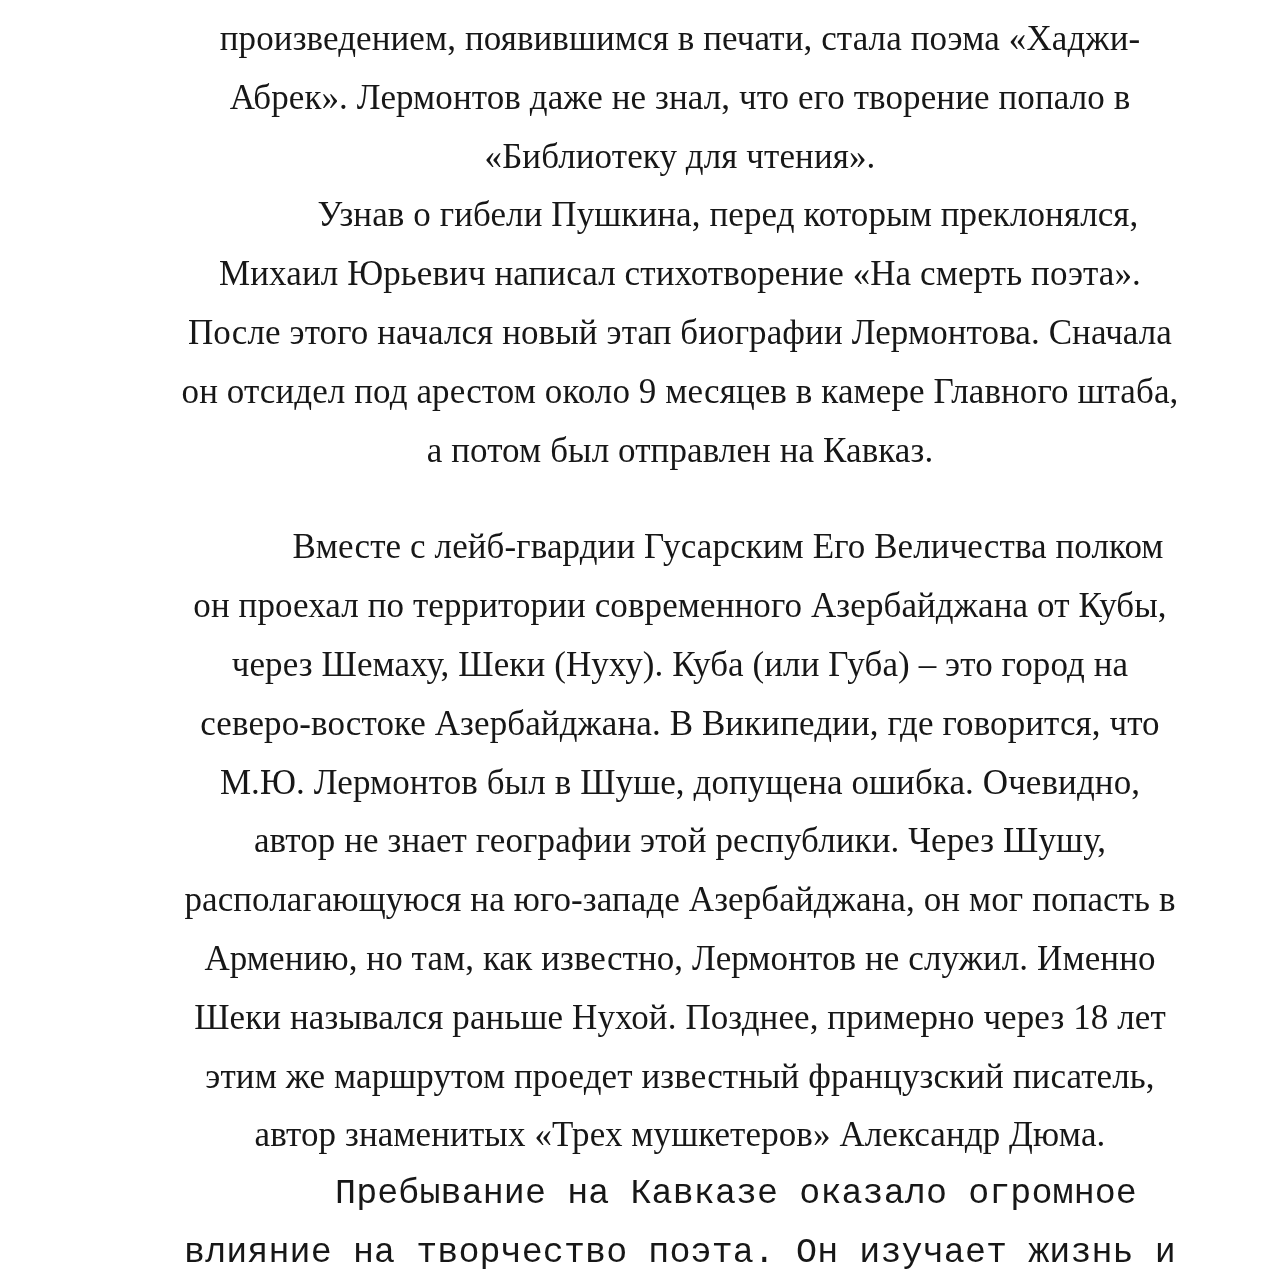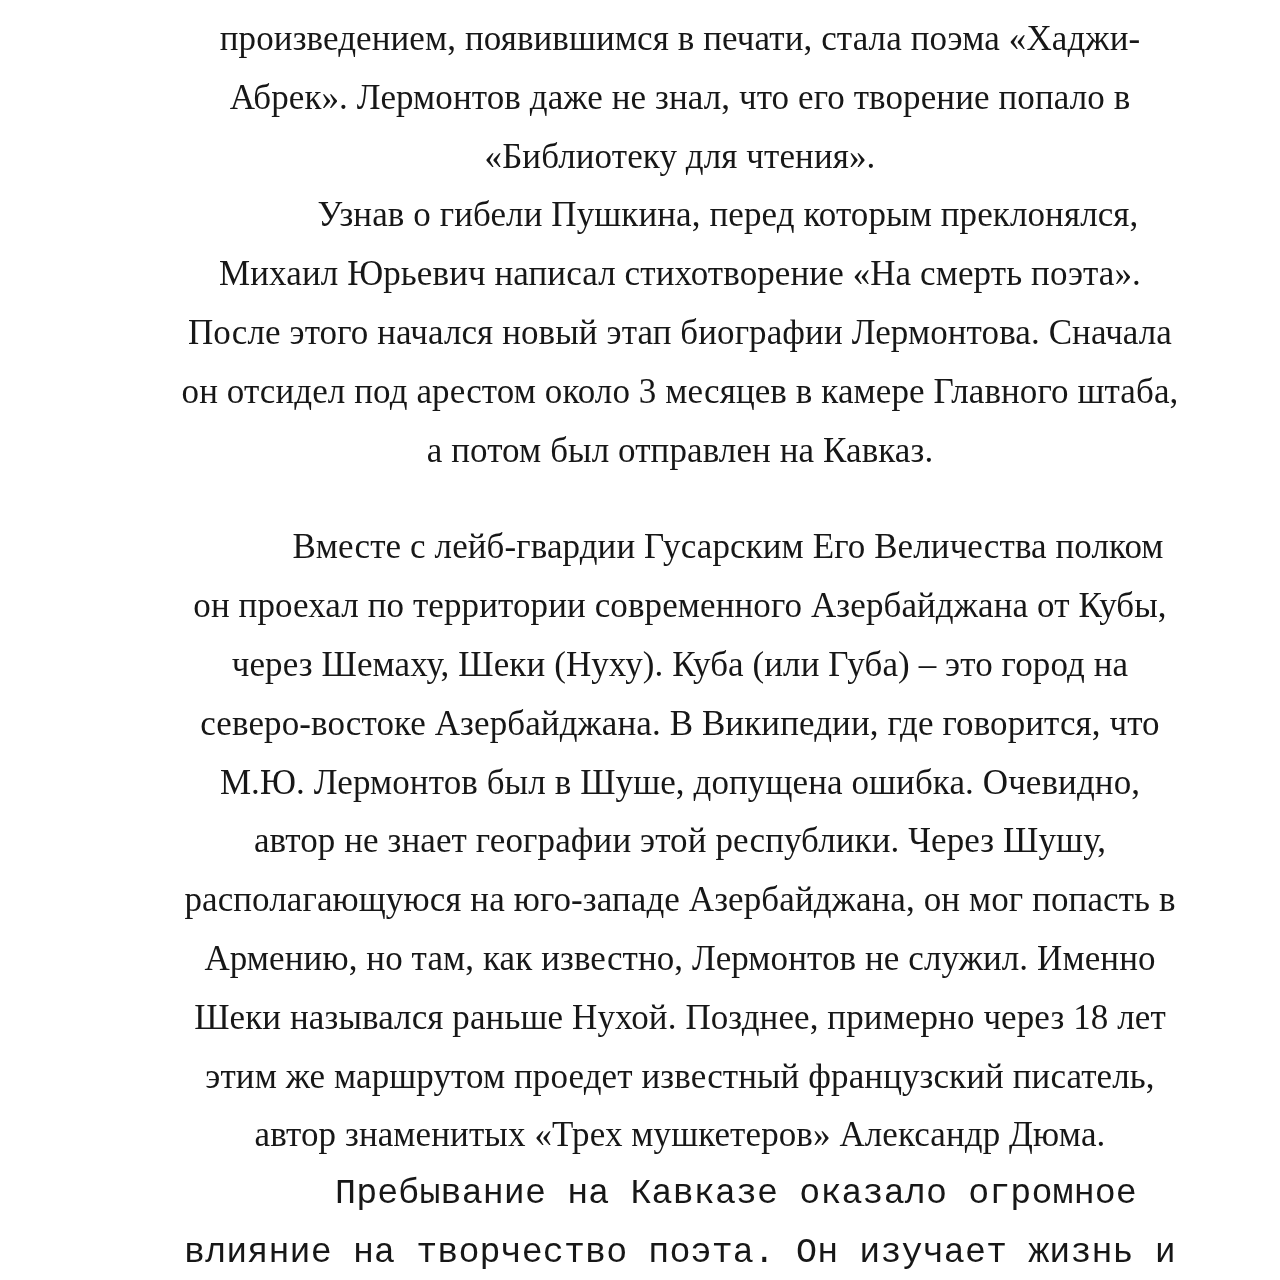--- a/index.html
+++ b/index.html
@@ -47,21 +47,21 @@
   }
 </style>
 </head>
 <body>
 
 <div class="page">
   <div class="doc-body">
 
     <p class="para">произведением, появившимся в печати, стала поэма «Хаджи-Абрек». Лермонтов даже не знал, что его творение попало в «Библиотеку для чтения».</p>
 
-    <p class="para indent-1">Узнав о гибели Пушкина, перед которым преклонялся, Михаил Юрьевич написал стихотворение «На смерть поэта». После этого начался новый этап биографии Лермонтова. Сначала он отсидел под арестом около 3 месяцев в камере Главного штаба, а потом был отправлен на Кавказ.</p>
+    <p class="para indent-1">Узнав о гибели Пушкина, перед которым преклонялся, Михаил Юрьевич написал стихотворение «На смерть поэта». После этого начался новый этап биографии Лермонтова. Сначала он отсидел под арестом около 9 месяцев в камере Главного штаба, а потом был отправлен на Кавказ.</p>
 
     <div class="spacer-para"></div>
 
     <p class="para indent-1">Вместе с лейб-гвардии Гусарским Его Величества полком он проехал по территории современного Азербайджана от Кубы, через Шемаху, Шеки (Нуху). Куба (или Губа) – это город на северо-востоке Азербайджана. В Википедии, где говорится, что М.Ю. Лермонтов был в Шуше, допущена ошибка. Очевидно, автор не знает географии этой республики. Через Шушу, располагающуюся на юго-западе Азербайджана, он мог попасть в Армению, но там, как известно, Лермонтов не служил. Именно Шеки назывался раньше Нухой. Позднее, примерно через 18 лет этим же маршрутом проедет известный французский писатель, автор знаменитых «Трех мушкетеров» Александр Дюма.</p>
 
     <p class="para indent-2">Пребывание на Кавказе оказало огромное влияние на творчество поэта. Он изучает жизнь и быт местных жителей, и даже пробует изучать их язык. Его высказывание о том, что «азербайджанский язык… здесь, и вообще в Азии, необходим, как французский в Европе» в советские годы печаталось на учебниках азербайджанского языка для русских школ.</p>
 
 
   </div>
 </div>

